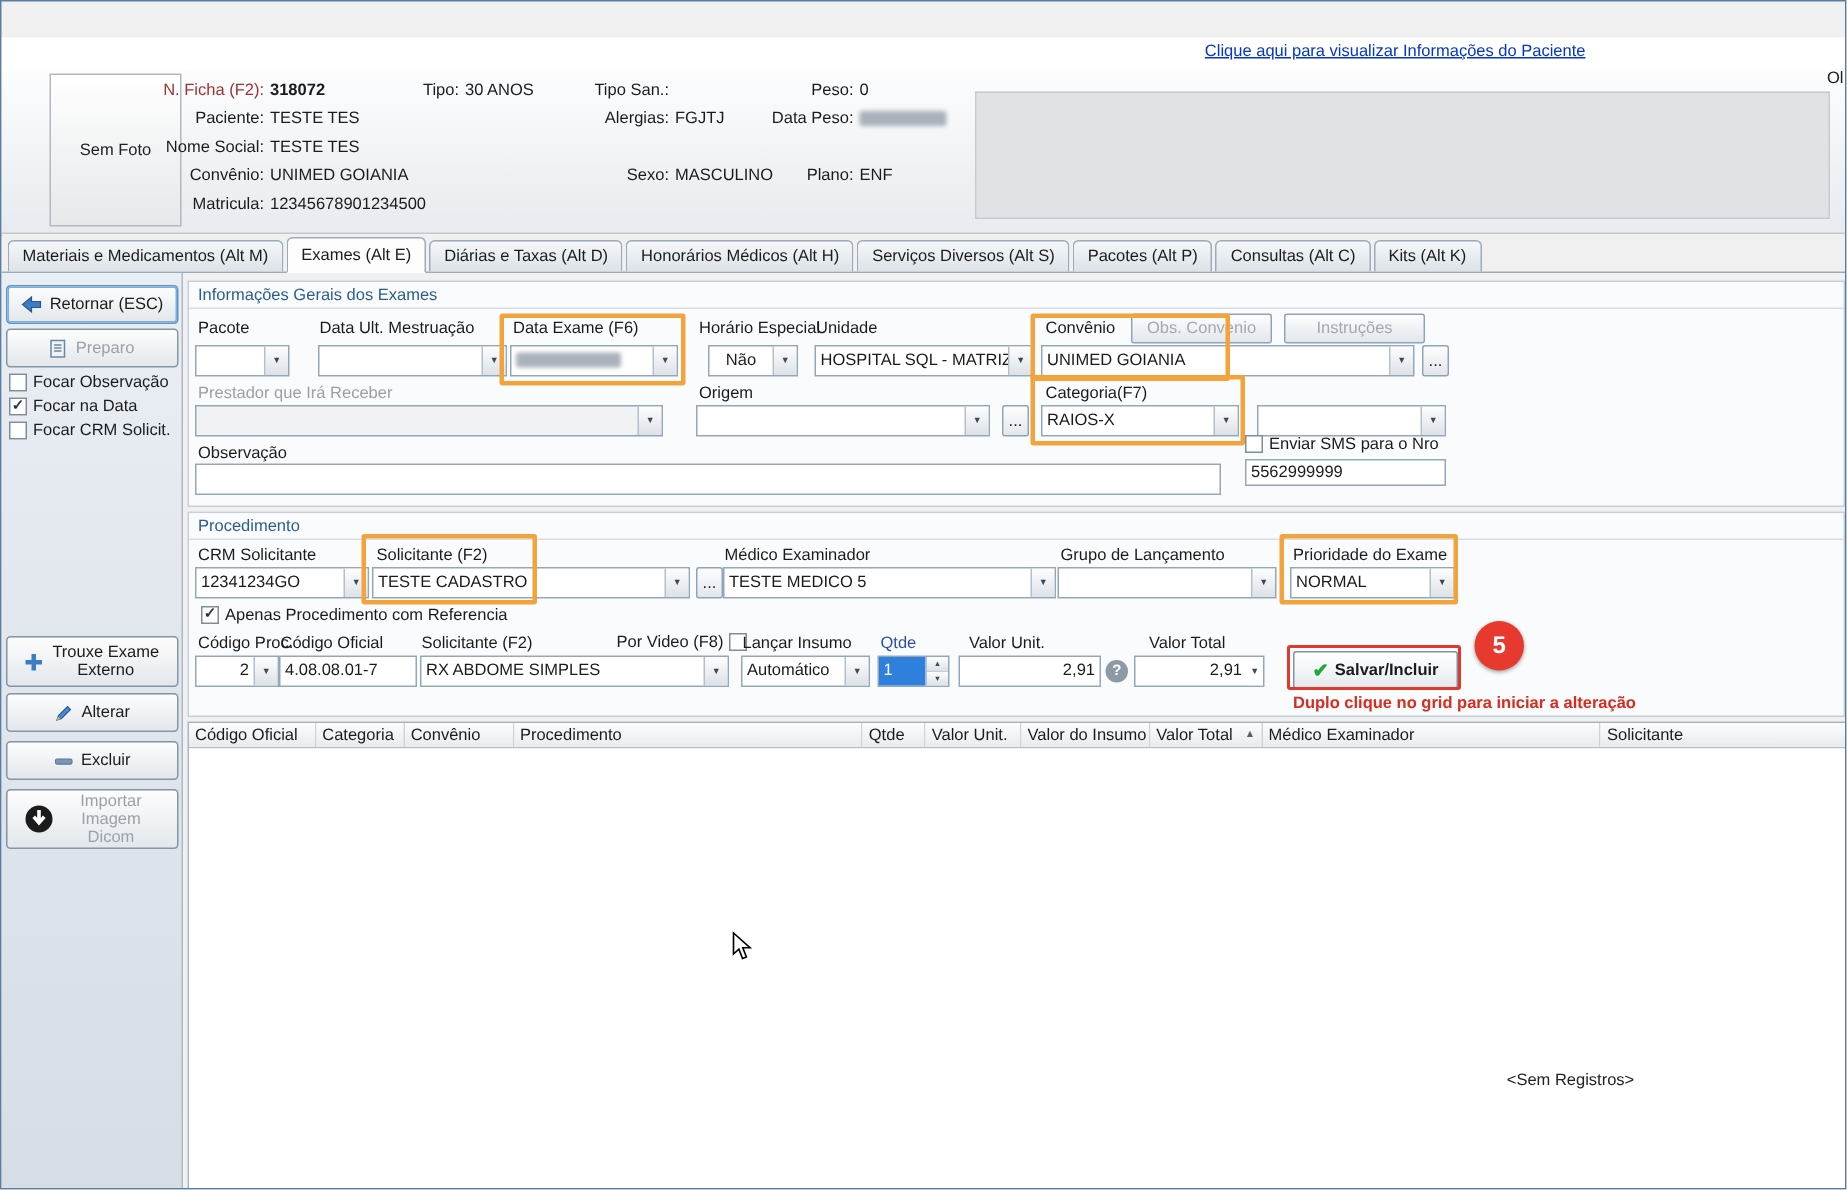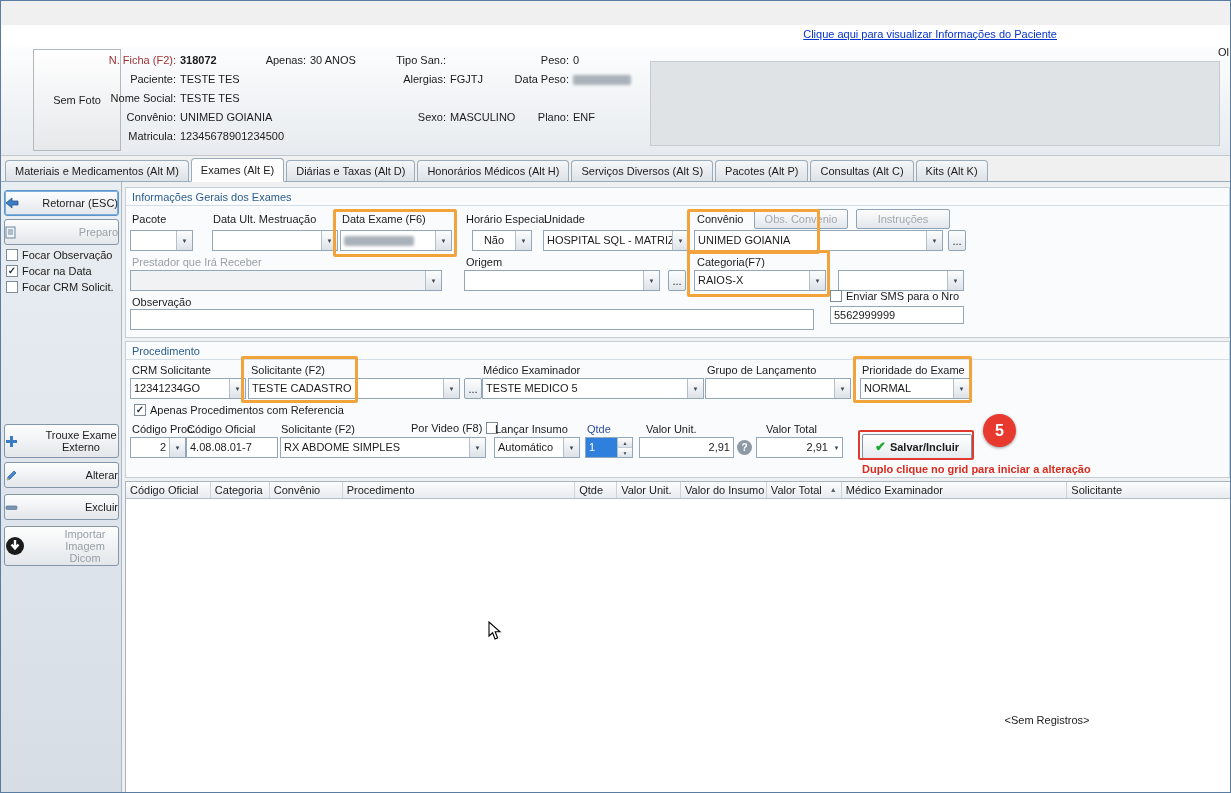--- a/index.html
+++ b/index.html
@@ -34,21 +34,21 @@
   
   .tabbar { position:absolute; top:157px; left:0; width:1231px; height:24px; display:flex; align-items:flex-end; padding-left:4px; border-bottom:1px solid #9aabbb; background:#f0f0f0; }
   .tab { height:21px; padding:0 9px; display:flex; align-items:center; margin-right:2px; white-space:nowrap;
     background:linear-gradient(#f5f7f9,#dde2e7); border:1px solid #9aabbb; border-bottom:none; border-radius:4px 4px 0 0; cursor:pointer; }
   .tab.active { height:24px; background:#fdfdfd; margin-bottom:-1px; z-index:3; border-bottom:1px solid #fdfdfd; }
 
   
   .sidebar { position:absolute; top:181px; left:0; width:121px; height:612px;
     background:linear-gradient(#e9eef3,#d6dde5); border-right:1px solid #aeb8c2; }
   .side-btn { position:absolute; left:3px; width:115px; border:1px solid #8496a7; border-radius:3px;
-    background:linear-gradient(#fdfdfd,#e3e7eb); display:flex; align-items:center; justify-content:space-between;
+    background:linear-gradient(#fdfdfd,#e3e7eb); display:flex; align-items:center; justify-content:center;
     gap:5px; font-size:11px; cursor:pointer; text-align:center; line-height:12px; }
   .side-btn.focus { box-shadow:0 0 0 1px #7ab0e0 inset; border-color:#5e94c8; }
   .side-btn.dis { color:#9aa1a8; cursor:default; }
   .cb { position:absolute; display:flex; align-items:center; gap:4px; white-space:nowrap; cursor:pointer; }
   .cb .box { width:12px; height:12px; background:#fff; border:1px solid #7f8d99; display:flex; align-items:center; justify-content:center; }
   .cb .tick { font-size:10px; font-weight:bold; color:#24323f; line-height:10px; }
 
   
   .main { position:absolute; left:121px; top:181px; width:1110px; height:612px; background:#eef0f2; }
   .group { position:absolute; background:#fafbfc; border:1px solid #c6ced6; }
@@ -129,21 +129,21 @@
 
     <span class="ph-lbl" style="left:60px;top:46px;width:115px">Nome Social:</span>
     <span class="ph-val" style="left:179px;top:46px">TESTE TES</span>
 
     <span class="ph-lbl" style="left:60px;top:65px;width:115px">Convênio:</span>
     <span class="ph-val" style="left:179px;top:65px">UNIMED GOIANIA</span>
 
     <span class="ph-lbl" style="left:60px;top:84px;width:115px">Matricula:</span>
     <span class="ph-val" style="left:179px;top:84px">12345678901234500</span>
 
-    <span class="ph-lbl" style="left:250px;top:8px;width:55px">Apenas:</span>
+    <span class="ph-lbl" style="left:250px;top:8px;width:55px">Tipo:</span>
     <span class="ph-val" style="left:309px;top:8px">30 ANOS</span>
 
     <span class="ph-lbl" style="left:375px;top:8px;width:70px">Tipo San.:</span>
     <span class="ph-lbl" style="left:375px;top:27px;width:70px">Alergias:</span>
     <span class="ph-val" style="left:449px;top:27px">FGJTJ</span>
     <span class="ph-lbl" style="left:375px;top:65px;width:70px">Sexo:</span>
     <span class="ph-val" style="left:449px;top:65px">MASCULINO</span>
 
     <span class="ph-lbl" style="left:495px;top:8px;width:73px">Peso:</span>
     <span class="ph-val" style="left:572px;top:8px">0</span>
@@ -340,21 +340,21 @@
       </div>
       <div class="combo" style="left:734px;top:36px;width:110px">
         <span class="txt">NORMAL</span>
         <span class="arrow">▼</span>
       </div>
 
       <label class="cb" style="left:8px;top:62px">
         <span class="box">
             <span class="tick">✓</span>
           </span>
-        <span>Apenas Procedimentos com Referencia</span>
+        <span>Apenas Procedimento com Referencia</span>
       </label>
 
       <span class="lbl" style="left:6px;top:81px">Código Proc.</span>
       <span class="lbl" style="left:61px;top:81px">Código Oficial</span>
       <span class="lbl" style="left:155px;top:81px">Solicitante (F2)</span>
       <label class="cb" style="left:285px;top:80px;flex-direction:row-reverse">
         <span class="box"></span>
         <span>Por Video (F8)</span>
       </label>
       <span class="lbl" style="left:369px;top:81px">Lançar Insumo</span>

